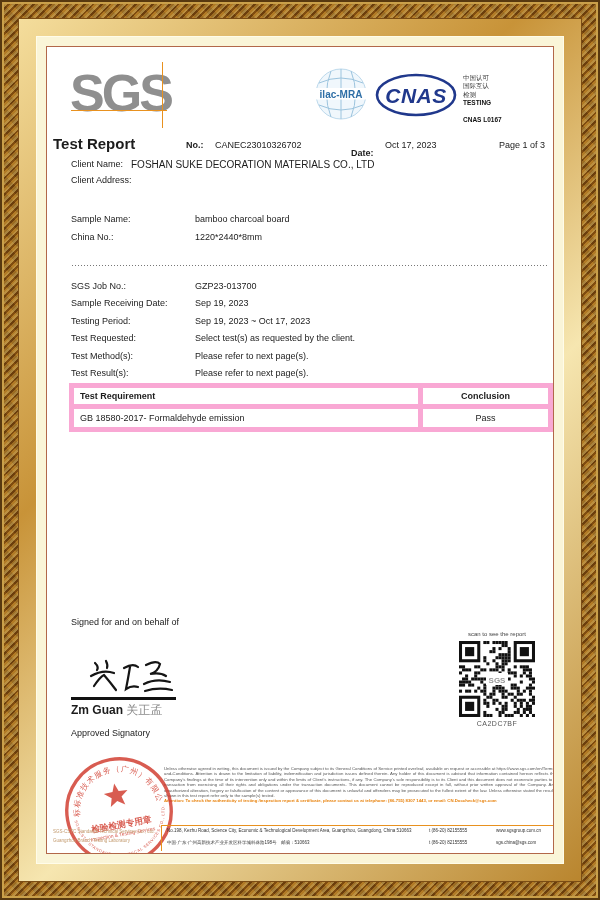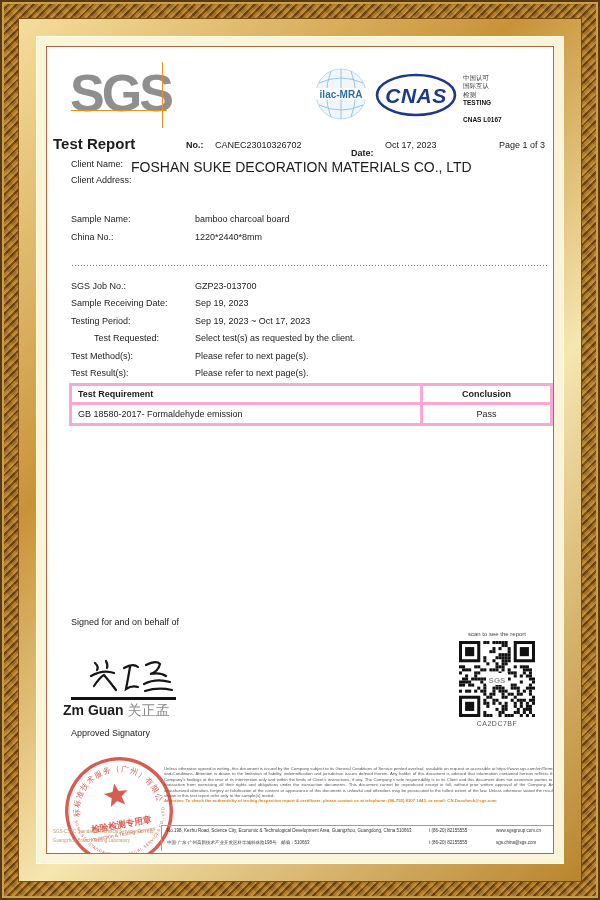--- a/index.html
+++ b/index.html
@@ -30,21 +30,21 @@
   .reg-v{width:1px;background:#e8911f;}
   .cma-num{font-size:10.5px;font-weight:bold;color:#e0131d;letter-spacing:1.5px;text-align:center;width:100px;}
   .cn-col{font-size:6.5px;line-height:8.5px;color:#3a3a3a;white-space:pre-line;}
   .cn-col .bold-part{font-weight:bold;color:#111;}
 
   
   .dotline{height:3px;background-image:radial-gradient(circle,#777 0.7px,transparent 0.9px);background-size:3px 3px;background-repeat:repeat-x;background-position:0 1px;}
 
   
   table.results{border-collapse:collapse;width:484px;font-size:9px;}
-  table.results th,table.results td{border:3px solid #f9a8d4;}
+  table.results th,table.results td{border:5px solid #f9a8d4;}
   table.results th{font-weight:bold;text-align:left;padding:3px 6px;border-bottom-width:2px;}
   table.results th.conc, table.results td.conc{text-align:center;width:130px;}
   table.results td{padding:4px 6px;}
   table.results{border:1.5px solid #111;}
 
   .tiny{font-size:4.3px;line-height:5.4px;color:#555;text-align:justify;}
   .attn{display:block;color:#e8820c;font-weight:bold;}
   .statement{font-size:8.3px;line-height:11px;color:#000;}
   .addr{font-size:4.5px;color:#333;white-space:nowrap;}
   .orange-h{height:1px;background:#e8911f;}
@@ -89,36 +89,36 @@
     </div>
 
     <div class="abs b" style="left:6px;top:88px;font-size:15px;">Test Report</div>
     <div class="abs lbl b" style="left:139px;top:93px;">No.:</div>
     <div class="abs lbl" style="left:168px;top:93px;">CANEC23010326702</div>
     <div class="abs lbl b" style="left:304px;top:93px;margin-top:8px;">Date:</div>
     <div class="abs lbl" style="left:338px;top:93px;">Oct 17, 2023</div>
     <div class="abs lbl" style="left:452px;top:93px;">Page 1 of 3</div>
 
     <div class="abs lbl" style="left:24px;top:112px;">Client Name:</div>
-    <div class="abs val" style="left:84px;top:112px;font-size:14px;">FOSHAN SUKE DECORATION MATERIALS CO., LTD</div>
+    <div class="abs val" style="left:84px;top:112px;font-size:10px;">FOSHAN SUKE DECORATION MATERIALS CO., LTD</div>
     <div class="abs lbl" style="left:24px;top:128px;">Client Address:</div>
 
     <div class="abs lbl" style="left:24px;top:167px;">Sample Name:</div>
     <div class="abs val" style="left:148px;top:167px;">bamboo charcoal board</div>
     <div class="abs lbl" style="left:24px;top:185px;">China No.:</div>
     <div class="abs val" style="left:148px;top:185px;">1220*2440*8mm</div>
     <div class="abs dotline" style="left:24px;top:216px;width:478px;"></div>
 
     <div class="abs lbl" style="left:24px;top:234px;">SGS Job No.:</div>
     <div class="abs val" style="left:148px;top:234px;">GZP23-013700</div>
     <div class="abs lbl" style="left:24px;top:251px;">Sample Receiving Date:</div>
     <div class="abs val" style="left:148px;top:251px;">Sep 19, 2023</div>
     <div class="abs lbl" style="left:24px;top:269px;">Testing Period:</div>
     <div class="abs val" style="left:148px;top:269px;">Sep 19, 2023 ~ Oct 17, 2023</div>
-    <div class="abs lbl" style="left:24px;top:286px;margin-left:23px;">Test Requested:</div>
+    <div class="abs lbl" style="left:24px;top:286px;">Test Requested:</div>
     <div class="abs val" style="left:148px;top:286px;">Select test(s) as requested by the client.</div>
     <div class="abs lbl" style="left:24px;top:304px;">Test Method(s):</div>
     <div class="abs val" style="left:148px;top:304px;">Please refer to next page(s).</div>
     <div class="abs lbl" style="left:24px;top:321px;">Test Result(s):</div>
     <div class="abs val" style="left:148px;top:321px;">Please refer to next page(s).</div>
 
     <table class="results abs" style="left:22px;top:336px;">
       <thead>
         <tr>
           <th>Test Requirement</th>
@@ -136,21 +136,21 @@
     <div class="abs val" style="left:24px;top:570px;">Signed for and on behalf of</div>
 
     <svg class="abs" style="left:38px;top:608px;" width="100" height="42" viewBox="0 0 100 42">
       <g fill="none" stroke="#151515" stroke-width="2.2" stroke-linecap="round">
         <path d="M10,8 Q14,12 12,15 M21,6 Q23,10 22,13 M6,21 Q18,14 29,18 M9,31 Q15,22 19,20 Q25,27 31,35"></path>
         <path d="M39,13 Q48,8 53,12 M45,12 Q43,24 41,34 Q47,30 53,32"></path>
         <path d="M61,10 Q71,5 75,9 Q73,17 65,19 Q75,17 81,21 M59,29 Q71,23 85,27 M60,36 Q73,32 87,35"></path>
       </g>
     </svg>
     <div class="abs sig-line" style="left:24px;top:650px;width:105px;"></div>
-    <div class="abs" style="left:16px;top:655px;font-size:14px;">
+    <div class="abs" style="left:24px;top:655px;font-size:12px;">
       <span class="b">Zm Guan</span>
       <span style="color:#8a8a8a;">关正孟</span>
     </div>
     <div class="abs val" style="left:24px;top:669px;margin-top:12px;">Approved Signatory</div>
 
     <div class="abs qr-caption" style="left:410px;top:584px;width:80px;">scan to see the report</div>
     <svg class="abs" style="left:412px;top:594px;" width="76" height="76" viewBox="0 0 76 76" id="qr-svg">
             <rect width="76" height="76" fill="#fff"></rect>
             <rect x="24.32" y="0.00" width="3.04" height="3.04" fill="#111"></rect>
             <rect x="27.36" y="0.00" width="3.04" height="3.04" fill="#111"></rect>

